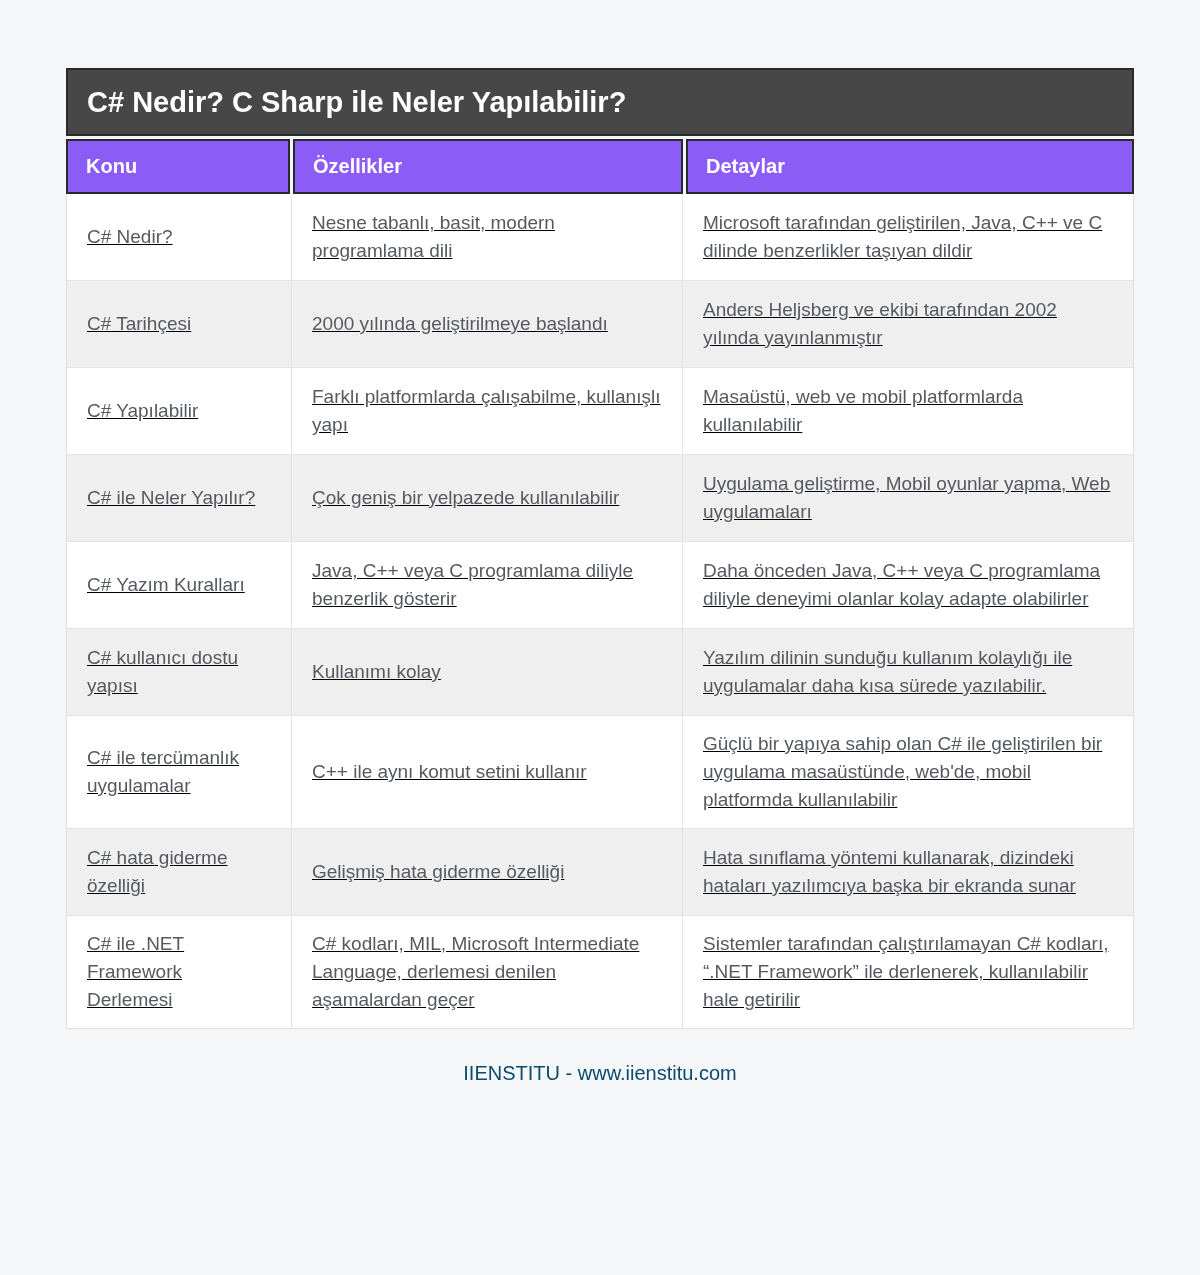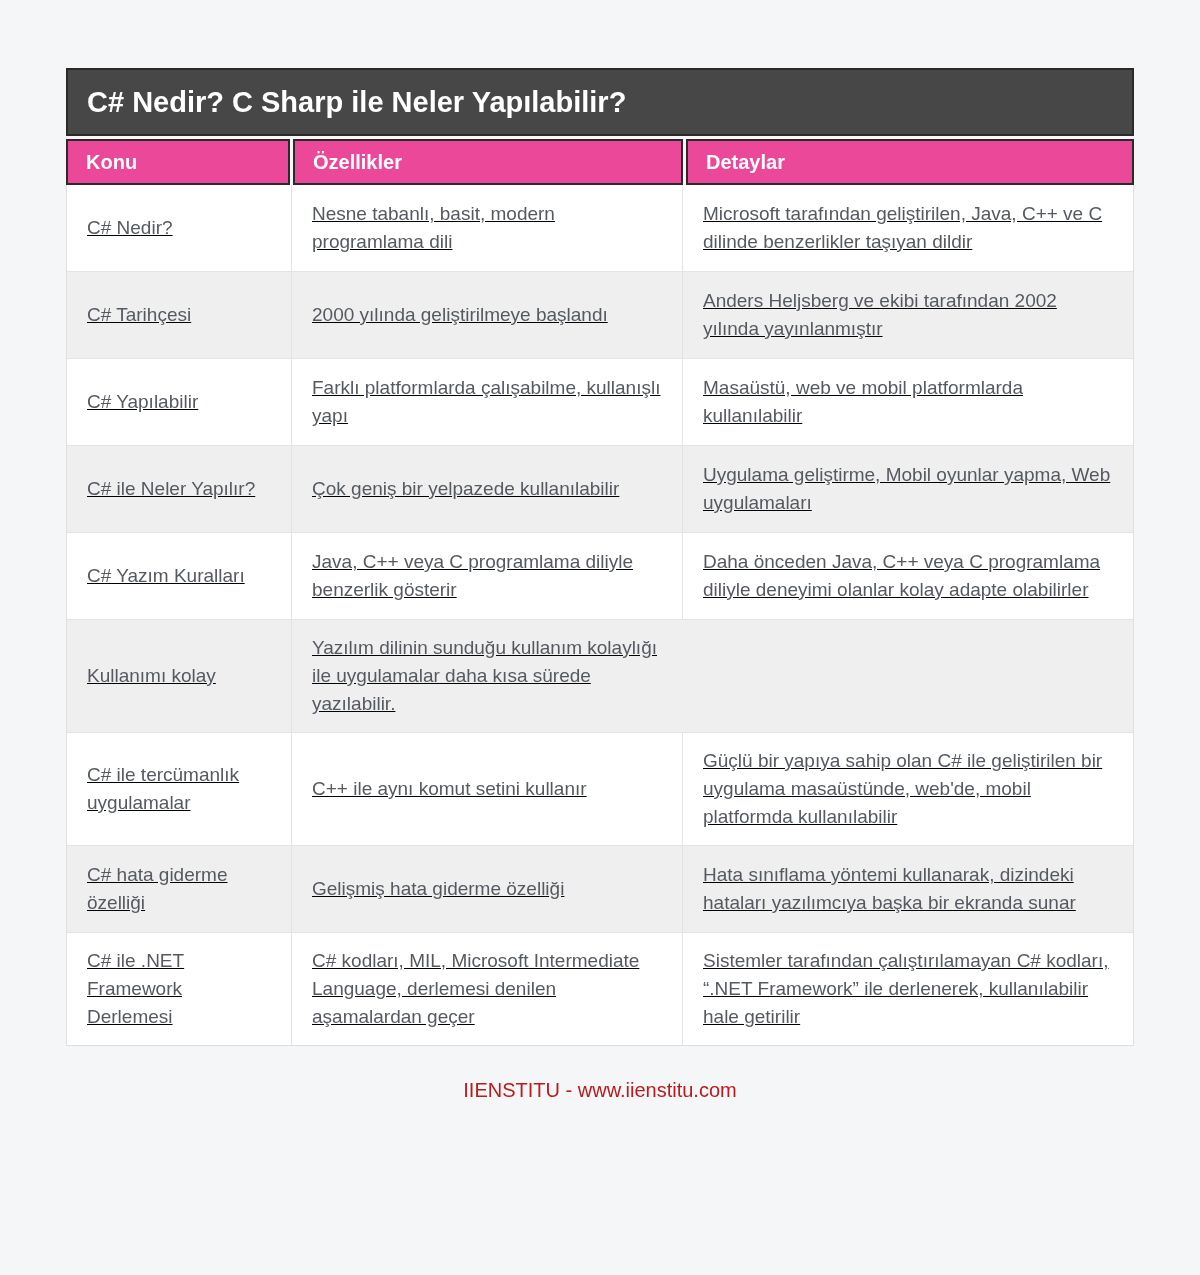--- a/index.html
+++ b/index.html
@@ -30,22 +30,22 @@
     font-size: 29px;
     font-weight: 700;
     white-space: nowrap;
   }
   .head-row {
     display: grid;
     grid-template-columns: 224px 390px 1fr;
     gap: 3px;
   }
   .head-cell {
-    height: 46px;
-    background: #ec4899;
+    height: 55px;
+    background: #8b5cf6;
     border: 2px solid #2a2a2a;
     color: #ffffff;
     font-weight: 700;
     font-size: 20px;
     display: flex;
     align-items: center;
     padding: 0 18px;
   }
   .tbody {
     border: 1px solid #dfdfdf;
@@ -69,21 +69,21 @@
     align-items: center;
     border-right: 1px solid #e4e4e4;
     min-height: 86px;
   }
   .cell:last-child { border-right: none; }
   .footer {
     margin-top: 33px;
     text-align: center;
   }
   .footer span {
-    color: #b91c1c;
+    color: #0c4a6e;
     font-size: 20px;
   }
 </style>
 </head>
 <body>
 
 <div class="card">
   <div class="title-bar">
     <h1>C# Nedir? C Sharp ile Neler Yapılabilir?</h1>
   </div>
@@ -118,20 +118,21 @@
     <div class="cell">Uygulama geliştirme, Mobil oyunlar yapma, Web uygulamaları</div>
   </div>
 
   <div class="row">
     <div class="cell">C# Yazım Kuralları</div>
     <div class="cell">Java, C++ veya C programlama diliyle benzerlik gösterir</div>
     <div class="cell">Daha önceden Java, C++ veya C programlama diliyle deneyimi olanlar kolay adapte olabilirler</div>
   </div>
 
   <div class="row">
+    <div class="cell">C# kullanıcı dostu yapısı</div>
     <div class="cell">Kullanımı kolay</div>
     <div class="cell">Yazılım dilinin sunduğu kullanım kolaylığı ile uygulamalar daha kısa sürede yazılabilir.</div>
   </div>
 
   <div class="row">
     <div class="cell">C# ile tercümanlık uygulamalar</div>
     <div class="cell">C++ ile aynı komut setini kullanır</div>
     <div class="cell">Güçlü bir yapıya sahip olan C# ile geliştirilen bir uygulama masaüstünde, web'de, mobil platformda kullanılabilir</div>
   </div>
 

